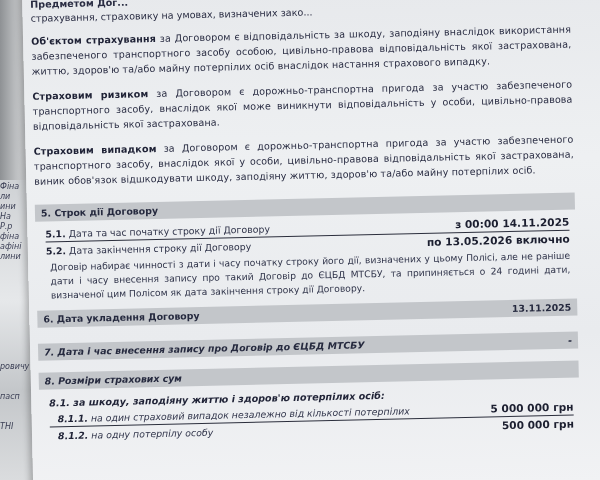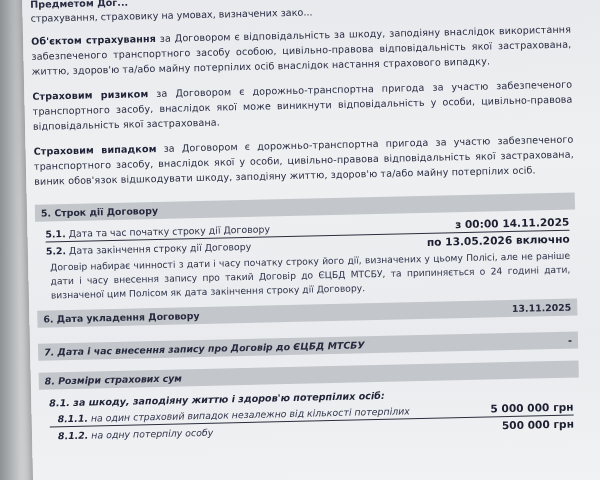--- a/index.html
+++ b/index.html
@@ -109,20 +109,33 @@
     }
     .row.sub { padding-left: 18px; font-style: italic; }
     .row.sub .label { font-style: italic; }
     .row.sub .value { font-style: normal; }
   </style>
 </head>
 <body>
 
 <div class="scene">
 
+  <div class="under-sheet">
+    <span style="margin-top:2px">Фіна</span>
+    <span>ли</span>
+    <span>ини</span>
+    <span>На</span>
+    <span>Р.р</span>
+    <span>фіна</span>
+    <span>афіні</span>
+    <span>лини</span>
+    <span style="margin-top:100px">ровичу</span>
+    <span style="margin-top:20px">пасп</span>
+    <span style="margin-top:20px">ТНІ</span>
+  </div>
 
   <div class="paper">
     <div class="content">
 
       <div class="top-line">
         <b>Предметом Дог...</b>
       </div>
       <div class="top-line" style="margin-bottom:8px">страхування, страховику на умовах, визначених зако...</div>
 
       <p class="para">

